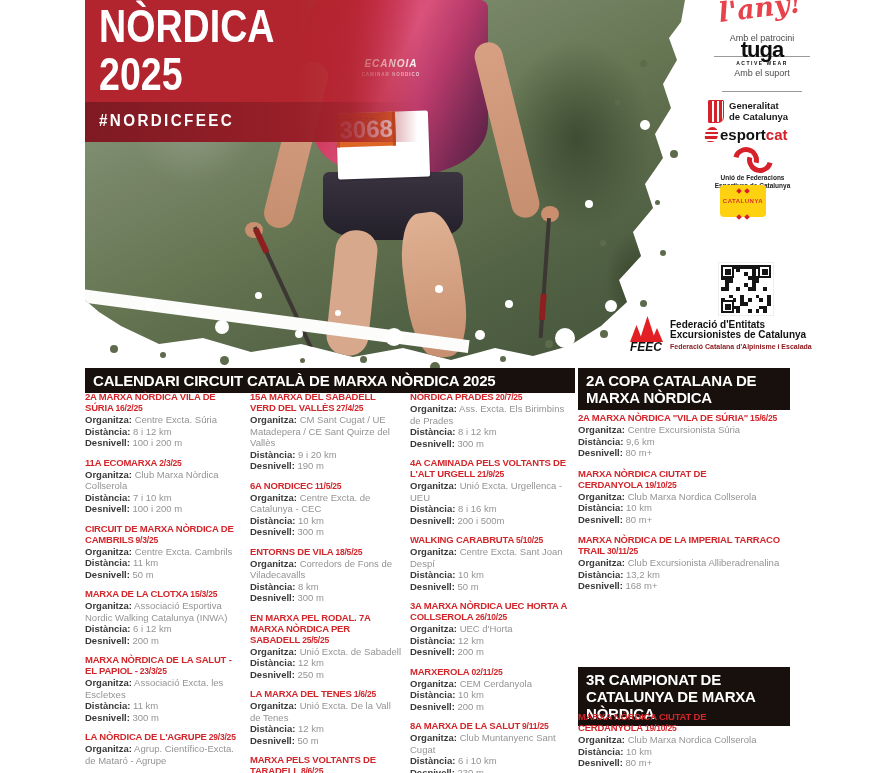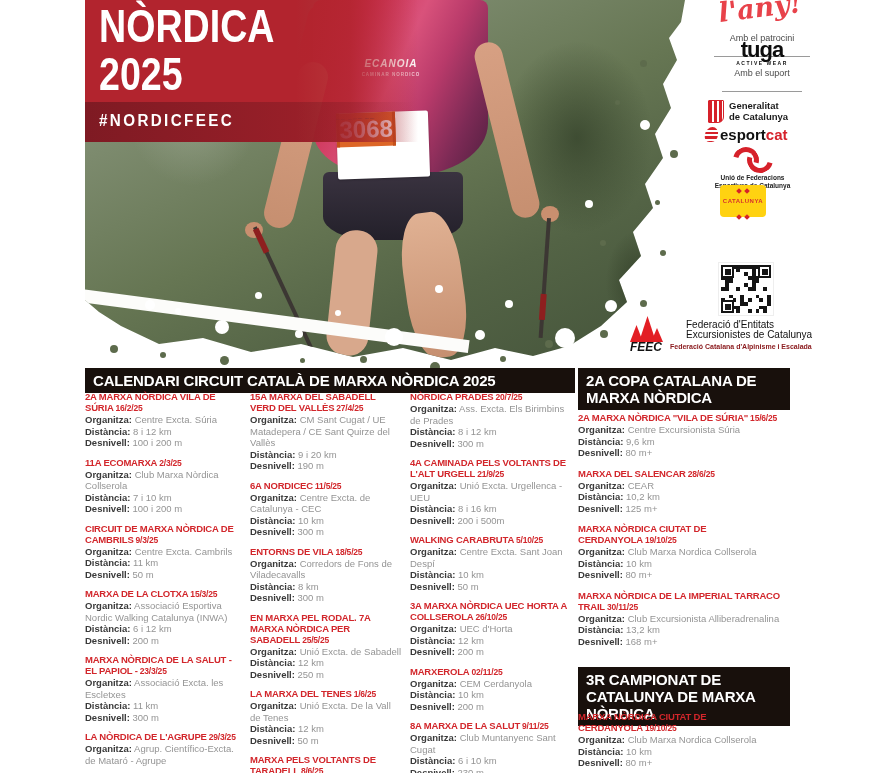--- a/index.html
+++ b/index.html
@@ -100,21 +100,21 @@
   .fp::after{content:"";position:absolute;inset:1.5px;background:#151515;}
   .fp.tl{left:2px;top:2px;} .fp.tr{right:2px;top:2px;} .fp.bl{left:2px;bottom:2px;}
   .feec{position:absolute;left:630px;top:316px;display:flex;gap:6px;align-items:flex-end;}
   .feec-icon{position:relative;width:34px;height:38px;}
   .feec-icon i{position:absolute;bottom:12px;background:#e31e24;clip-path:polygon(50% 0,100% 100%,0 100%);}
   .feec-icon .p1{left:0;width:13px;height:17px;}
   .feec-icon .p2{left:9px;width:17px;height:26px;}
   .feec-icon .p3{left:21px;width:12px;height:14px;}
   .feec-acronym{position:absolute;left:0;bottom:0;color:#111;font-weight:900;font-style:italic;font-size:12px;}
   .feec-text{line-height:10.5px;padding-bottom:2px;}
-  .feec-l12{color:#111;font-weight:normal;font-size:10px;margin-left:16px;}
+  .feec-l12{color:#111;font-weight:bold;font-size:10px;}
   .feec-l3{color:#8c1d20;font-weight:bold;font-size:7px;margin-top:1px;}
 
   
   .bar{position:absolute;background:#18100c;color:#fff;font-weight:800;font-size:15px;line-height:17px;
     padding:4px 8px;box-sizing:border-box;letter-spacing:-.2px;}
   .bar-main{left:85px;top:368px;width:490px;}
   .bar-copa{left:578px;top:368px;width:212px;}
   .bar-campionat{left:578px;top:667px;width:212px;}
   .col{position:absolute;top:391px;}
   .col1{left:85px;width:158px;}
@@ -556,26 +556,20 @@
 
   <div class="bar bar-copa">2A COPA CATALANA DE MARXA NÒRDICA</div>
   <div class="col col-copa copa-style">
   <div class="event">
     <div class="etitle"><span>2A MARXA NÒRDICA "VILA DE SÚRIA"</span><span class="edate">15/6/25</span></div>
     <div class="eline"><span class="elbl">Organitza:</span> <span>Centre Excursionista Súria</span></div>
     <div class="eline"><span class="elbl">Distància:</span> <span>9,6 km</span></div>
     <div class="eline"><span class="elbl">Desnivell:</span> <span>80 m+</span></div>
   </div>
 
-  <div class="event">
-    <div class="etitle"><span>MARXA DEL SALENCAR</span><span class="edate">28/6/25</span></div>
-    <div class="eline"><span class="elbl">Organitza:</span> <span>CEAR</span></div>
-    <div class="eline"><span class="elbl">Distància:</span> <span>10,2 km</span></div>
-    <div class="eline"><span class="elbl">Desnivell:</span> <span>125 m+</span></div>
-  </div>
 
   <div class="event">
     <div class="etitle"><span>MARXA NÒRDICA CIUTAT DE CERDANYOLA</span><span class="edate">19/10/25</span></div>
     <div class="eline"><span class="elbl">Organitza:</span> <span>Club Marxa Nordica Collserola</span></div>
     <div class="eline"><span class="elbl">Distància:</span> <span>10 km</span></div>
     <div class="eline"><span class="elbl">Desnivell:</span> <span>80 m+</span></div>
   </div>
 
   <div class="event">
     <div class="etitle"><span>MARXA NÒRDICA DE LA IMPERIAL TARRACO TRAIL</span><span class="edate">30/11/25</span></div>

